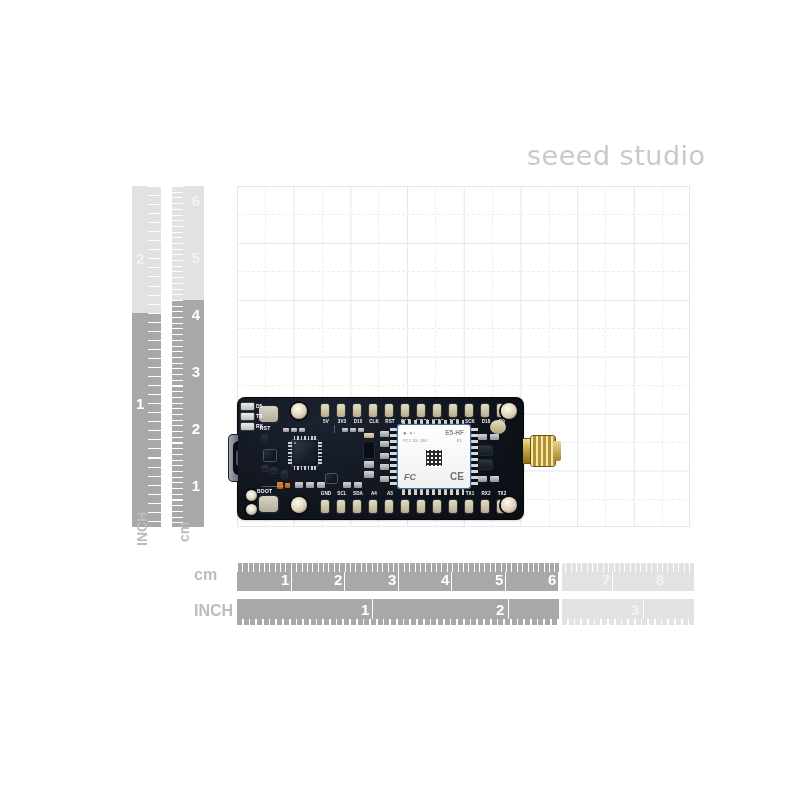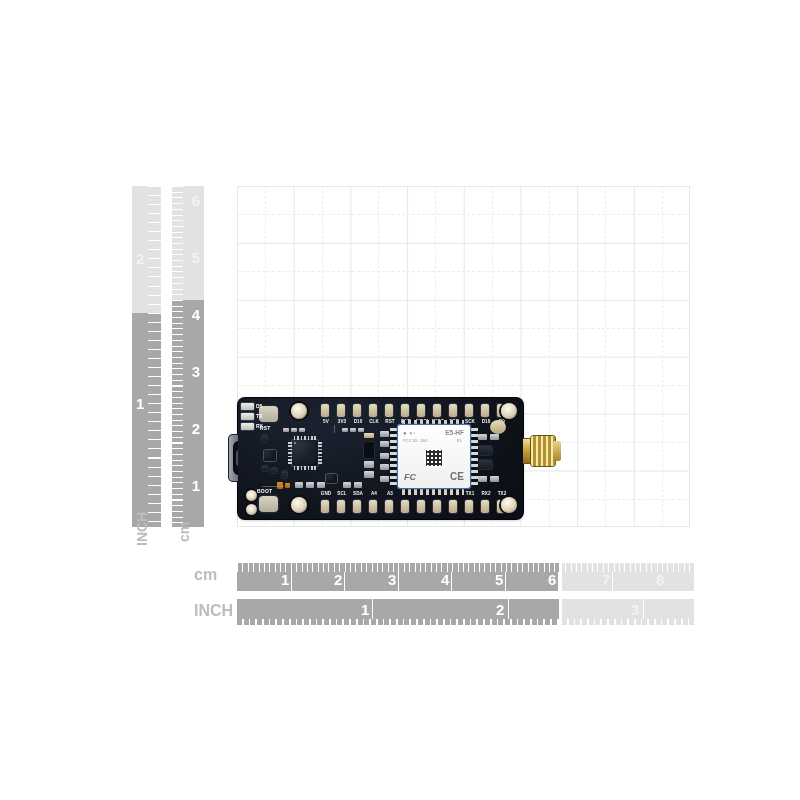--- a/index.html
+++ b/index.html
@@ -137,20 +137,21 @@
      background:linear-gradient(#ededea,#bfbfb8);box-shadow:0 0 0 1px #343b46;}
   .ledlab{position:absolute;color:#fff;font-size:5px;font-weight:700;}
   .silkline{position:absolute;background:#cfd3d9;}
   .hdrstrip{position:absolute;background:repeating-linear-gradient(90deg,#d7d2c0 0 3px,#10141c 3px 6px);}
 </style>
 </head>
 <body>
 
 <div class="stage">
 
+  <div id="brand">seeed studio</div>
 
   <div id="grid">
     <div class="edge r"></div>
     <div class="edge b"></div>
     <div class="dashv" style="left:28px"></div>
     <div class="dashv" style="left:85px"></div>
     <div class="dashv" style="left:141px"></div>
     <div class="dashv" style="left:198px"></div>
     <div class="dashv" style="left:255px"></div>
     <div class="dashv" style="left:312px"></div>

